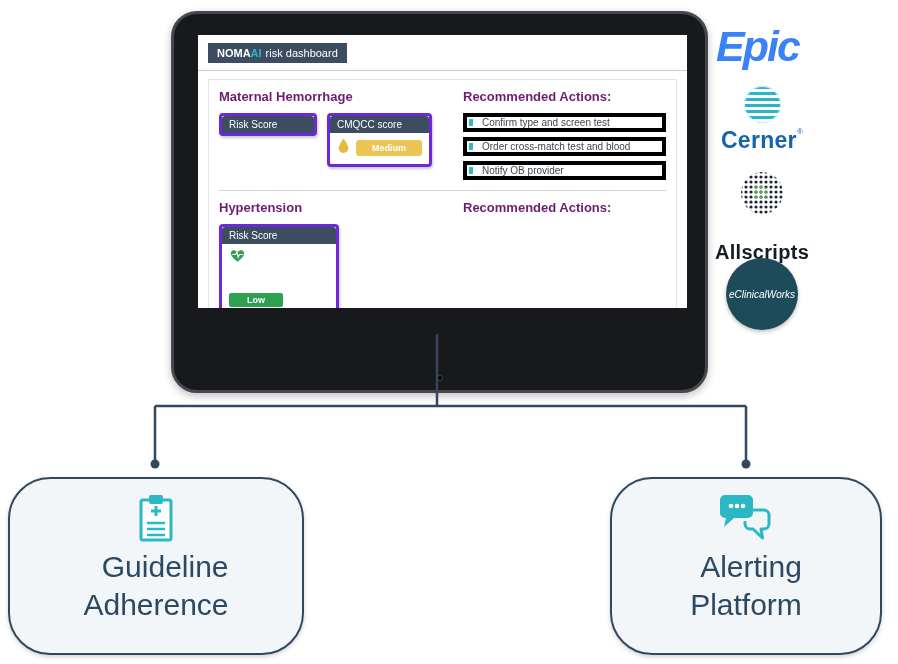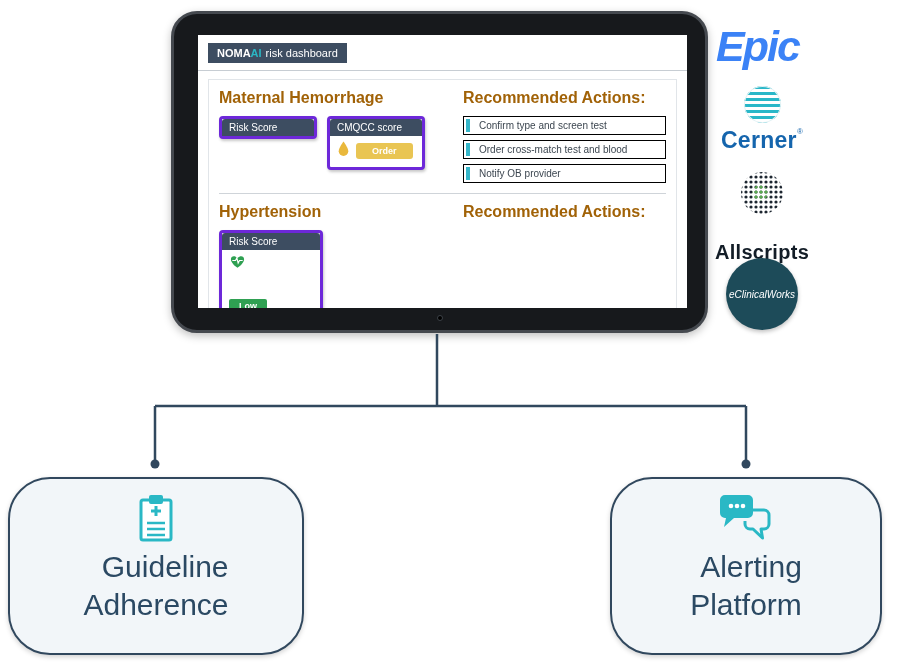--- a/index.html
+++ b/index.html
@@ -1,61 +1,61 @@
 <!DOCTYPE html>
 <html><head>
 <meta charset="utf-8">
 <style>
   * { margin:0; padding:0; box-sizing:border-box; }
   html,body { background:#ffffff; }
   body { font-family:"Liberation Sans", sans-serif; }
   .canvas { position:relative; width:898px; height:664px; background:#fff; overflow:hidden; }
 
   
-  .tablet { position:absolute; left:171px; top:11px; width:537px; height:322px;
+  .tablet { position:absolute; left:171px; top:11px; width:537px; height:382px;
             background:#17191c; border:3px solid #45494f; border-radius:26px;
             box-shadow:0 3px 8px rgba(0,0,0,.25); }
   .screen { position:absolute; left:24px; top:21px; width:489px; height:273px; background:#fff; overflow:hidden; }
   .camera { position:absolute; bottom:9px; left:50%; transform:translateX(-50%);
             width:6px; height:6px; border-radius:50%; background:#000; border:1px solid #3c4147; }
 
   .screen-header { height:36px; display:flex; align-items:center; padding-left:10px;
                    border-bottom:1px solid #c7cdd3; }
   .brand-badge { background:#3d4d61; color:#fff; font-size:11px; padding:4px 9px; }
   .brand-badge .noma { font-weight:700; }
   .brand-badge .ai { font-weight:700; color:#2ab8c5; }
   .brand-badge .rest { margin-left:4px; }
 
   .panel { margin:8px 10px 0; border:1px solid #e1e5e9; padding:9px 10px 12px; }
   .section-grid { display:grid; grid-template-columns:232px 1fr; column-gap:12px; }
-  .sec-title { font-size:16px; font-weight:700; color:#a16207; margin-bottom:9px; }
+  .sec-title { font-size:13px; font-weight:700; color:#701a75; margin-bottom:9px; }
 
   .cards-row { display:flex; gap:10px; }
   .score-card { border:3px solid #6d28d9; border-radius:4px; background:#fff;
                 box-shadow:1px 2px 3px rgba(0,0,0,.22); min-width:98px; align-self:flex-start; }
   .score-card .hd { background:#3d4d61; color:#fff; font-size:10px; padding:3px 7px; border-radius:3px 3px 0 0; }
   .score-card .bd { padding:5px 7px 6px; display:flex; align-items:center; gap:2px; }
   .risk-value { color:#ce2f48; font-size:19px; font-weight:700; margin-left:1px; }
   .tri-up { width:0; height:0; border-left:7px solid transparent; border-right:7px solid transparent;
             border-bottom:11px solid #ce2f48; margin-left:3px; }
   .badge-medium { background:#e9c553; color:#fff; font-size:9px; font-weight:700;
                   padding:3px 16px; border-radius:3px; margin-left:4px; }
 
   .actions-list { display:flex; flex-direction:column; gap:5px; }
-  .action-item { border:1px solid #000000; height:19px; display:flex; align-items:center;
+  .action-item { border:4px solid #000000; height:19px; display:flex; align-items:center;
                  background:#fff; cursor:pointer; }
   .action-bar { width:4px; align-self:stretch; margin:2px 0 2px 2px; background:#35b6c9; }
   .action-label { font-size:10px; color:#3c4650; padding-left:9px; white-space:nowrap; }
 
   .panel-divider { border:none; border-top:1px solid #cfd4d9; margin:10px 0 9px; }
 
   .hyp-bd { padding:4px 7px 7px; }
   .hyp-row { display:flex; align-items:center; gap:6px; margin-top:2px; }
   .badge-low { background:#2fa052; color:#fff; font-size:9px; font-weight:700;
-               padding:2px 10px; border-radius:2px; }
+               padding:2px 18px; border-radius:2px; }
   .hyp-value { color:#ef4444; font-size:20px; font-weight:700;margin-top:38px; }
 
   
   .logo-epic { position:absolute; left:716px; top:22px; font-size:43px; font-weight:800;
                font-style:italic; color:#3b82f6; letter-spacing:-2px; }
   .logo-cerner { position:absolute; left:718px; top:86px; width:88px; text-align:center; }
   .cerner-emblem { width:37px; height:37px; border-radius:50%; margin:0 auto 4px;
                    background:repeating-linear-gradient(180deg,#29b7c8 0 3px,#ffffff 3px 6px);
                    box-shadow:0 0 0 1px #e2f2f4 inset; }
   .cerner-text { color:#1565ad; font-size:23px; font-weight:700; letter-spacing:.3px; }
@@ -102,21 +102,21 @@
               </div>
 
               <div class="score-card">
                 <div class="hd">CMQCC score</div>
                 <div class="bd">
                   <span>
                     <svg width="13" height="16" viewBox="0 0 24 30">
                         <path d="M12 1 C12 1 3 13 3 19 a9 9 0 0 0 18 0 C21 13 12 1 12 1 Z" fill="#e9b83c"></path>
                       </svg>
                   </span>
-                  <span class="badge-medium">Order</span>
+                  <span class="badge-medium">Medium</span>
                 </div>
               </div>
 
             </div>
           </div>
           <div>
             <div class="sec-title">Recommended Actions:</div>
             <div class="actions-list">
               <div class="action-item">
                 <span class="action-bar"></span>

